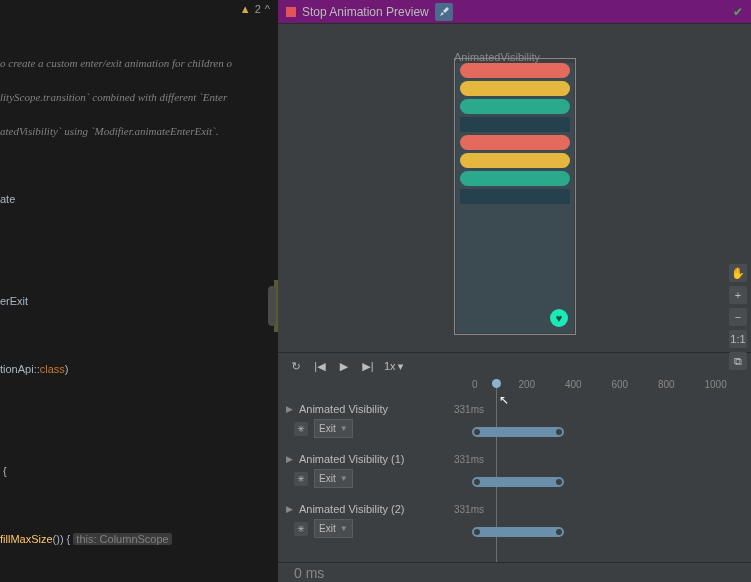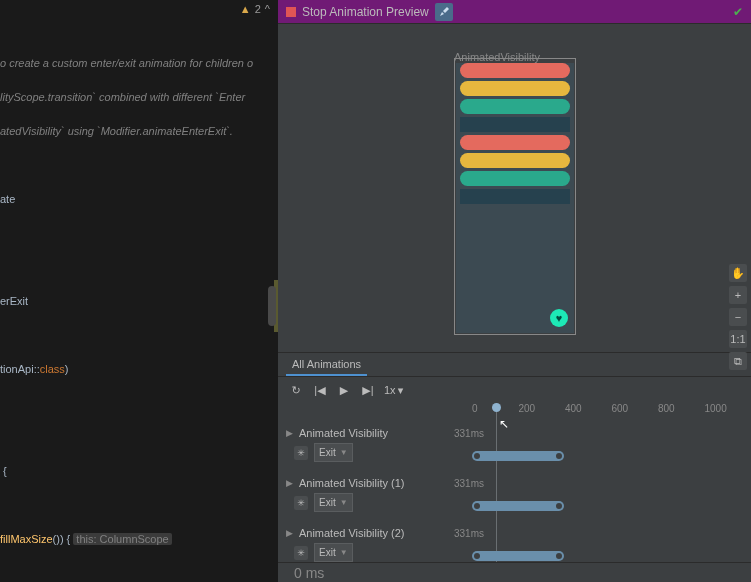--- a/index.html
+++ b/index.html
@@ -7,21 +7,21 @@
   body { display: flex; background: #2b2b2b; color: #a9b7c6; }
 
   
   .code-panel { width: 278px; height: 582px; background: #1a1a1a; position: relative; overflow: hidden; font-family: 'Menlo','Consolas',monospace; font-size: 11px; line-height: 17px; }
   .warn-bar { position: absolute; top: 0; left: 0; right: 0; height: 18px; display: flex; justify-content: flex-end; align-items: center; gap: 4px; padding-right: 8px; color: #9b9b9b; }
   .warn-tri { color: #d9a84b; }
   .code-body { position: absolute; top: 38px; left: 0; right: 12px; padding-left: 0; white-space: pre; }
   .code-body .ln { display: block; }
   .kw { color: #cc7832; }
   .fn { color: #ffc66d; }
-  .cmt { color: #808080; font-style: italic; }
+  .cmt { color: #808080; font-style: italic; font-family: Liberation Serif, serif; }
   .hint { background: #3b3b3b; color: #808080; padding: 0 3px; border-radius: 2px; }
   .scrollthumb { position: absolute; right: 2px; top: 286px; width: 8px; height: 40px; background: #4a4a4a; border-radius: 4px; }
   .fold { position: absolute; right: 0; top: 280px; width: 4px; height: 52px; background: #5a5a30; }
 
   
   .right { flex: 1; display: flex; flex-direction: column; background: #3c3f41; }
 
   
   .toolbar { height: 24px; display: flex; align-items: center; padding: 0 8px; background: #701a75; border-bottom: 1px solid #2b2b2b; gap: 6px; }
   .stop-sq { width: 10px; height: 10px; background: #e05555; }
@@ -163,23 +163,20 @@
     <div class="side-tools">
       <div class="tool">✋</div>
       <div class="tool">+</div>
       <div class="tool">−</div>
       <div class="tool">1:1</div>
       <div class="tool">⧉</div>
     </div>
   </div>
 
   <div class="anim-panel">
-    <div class="tabbar">
-      <div class="tab">All Animations</div>
-    </div>
     <div class="transport">
       <div class="tbtn">↻</div>
       <div class="tbtn">|◀</div>
       <div class="tbtn">▶</div>
       <div class="tbtn">▶|</div>
       <div class="speed">
         <span>1x</span>
         <span>▾</span>
       </div>
     </div>

